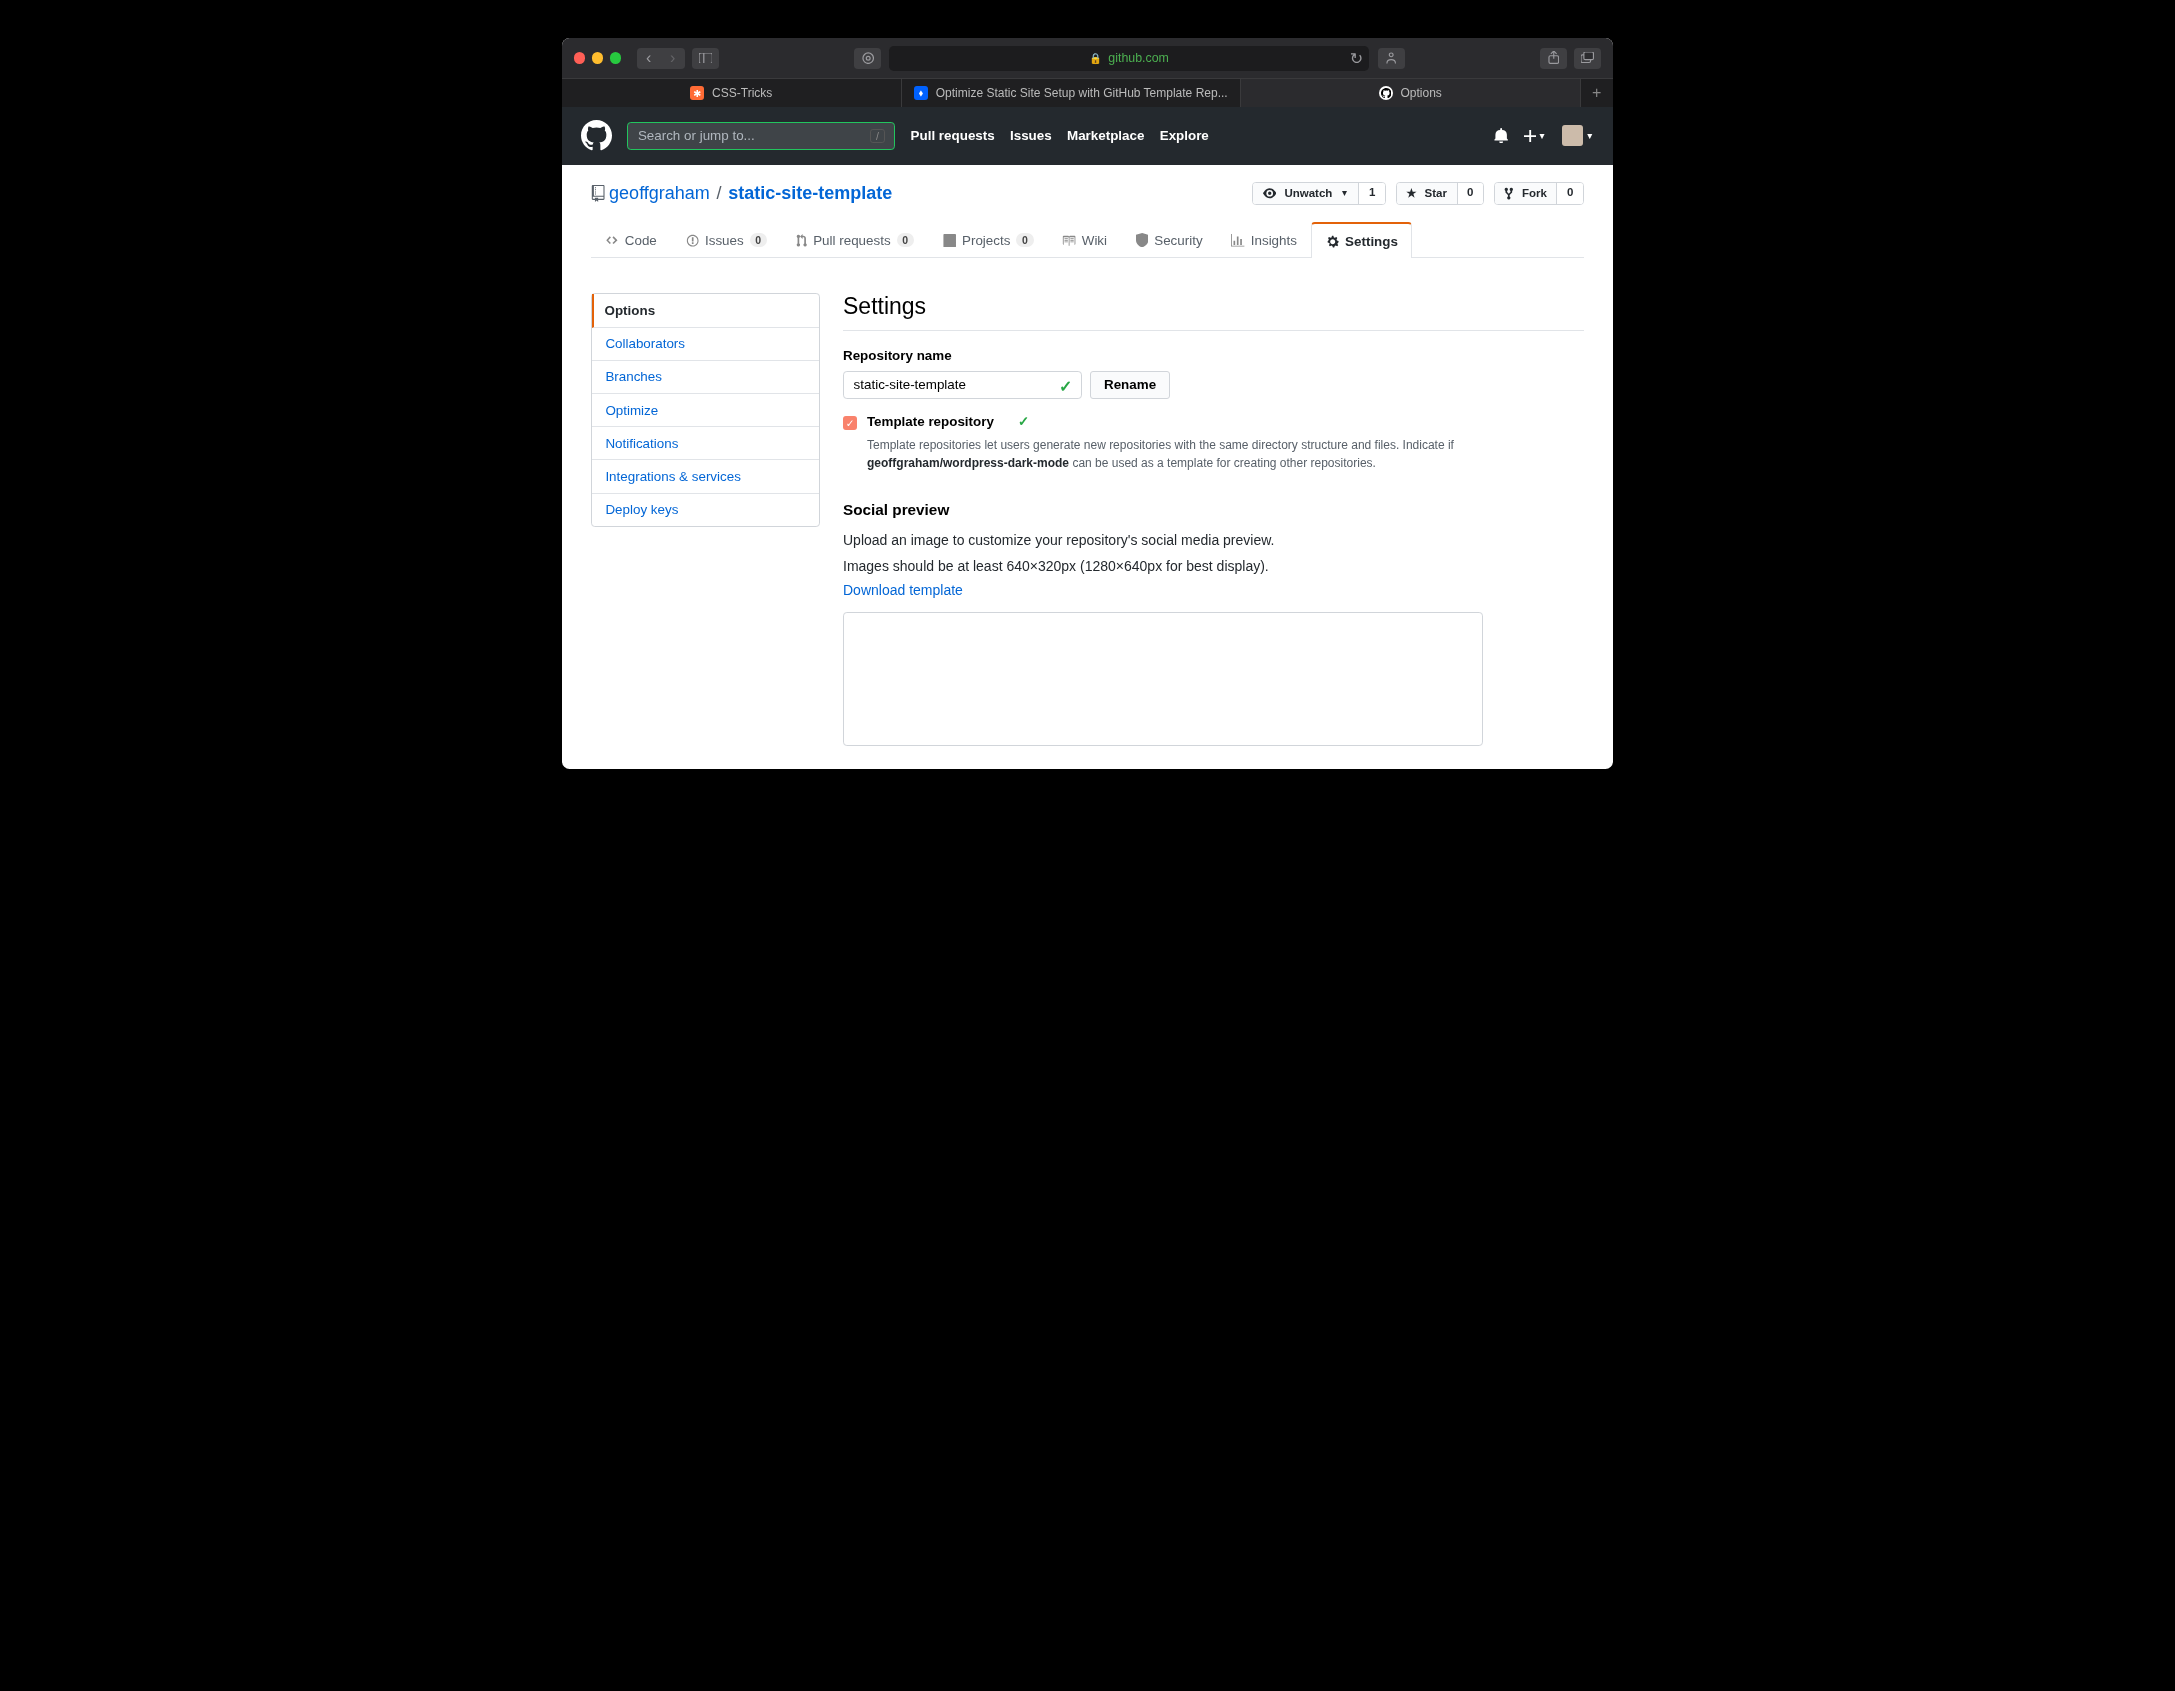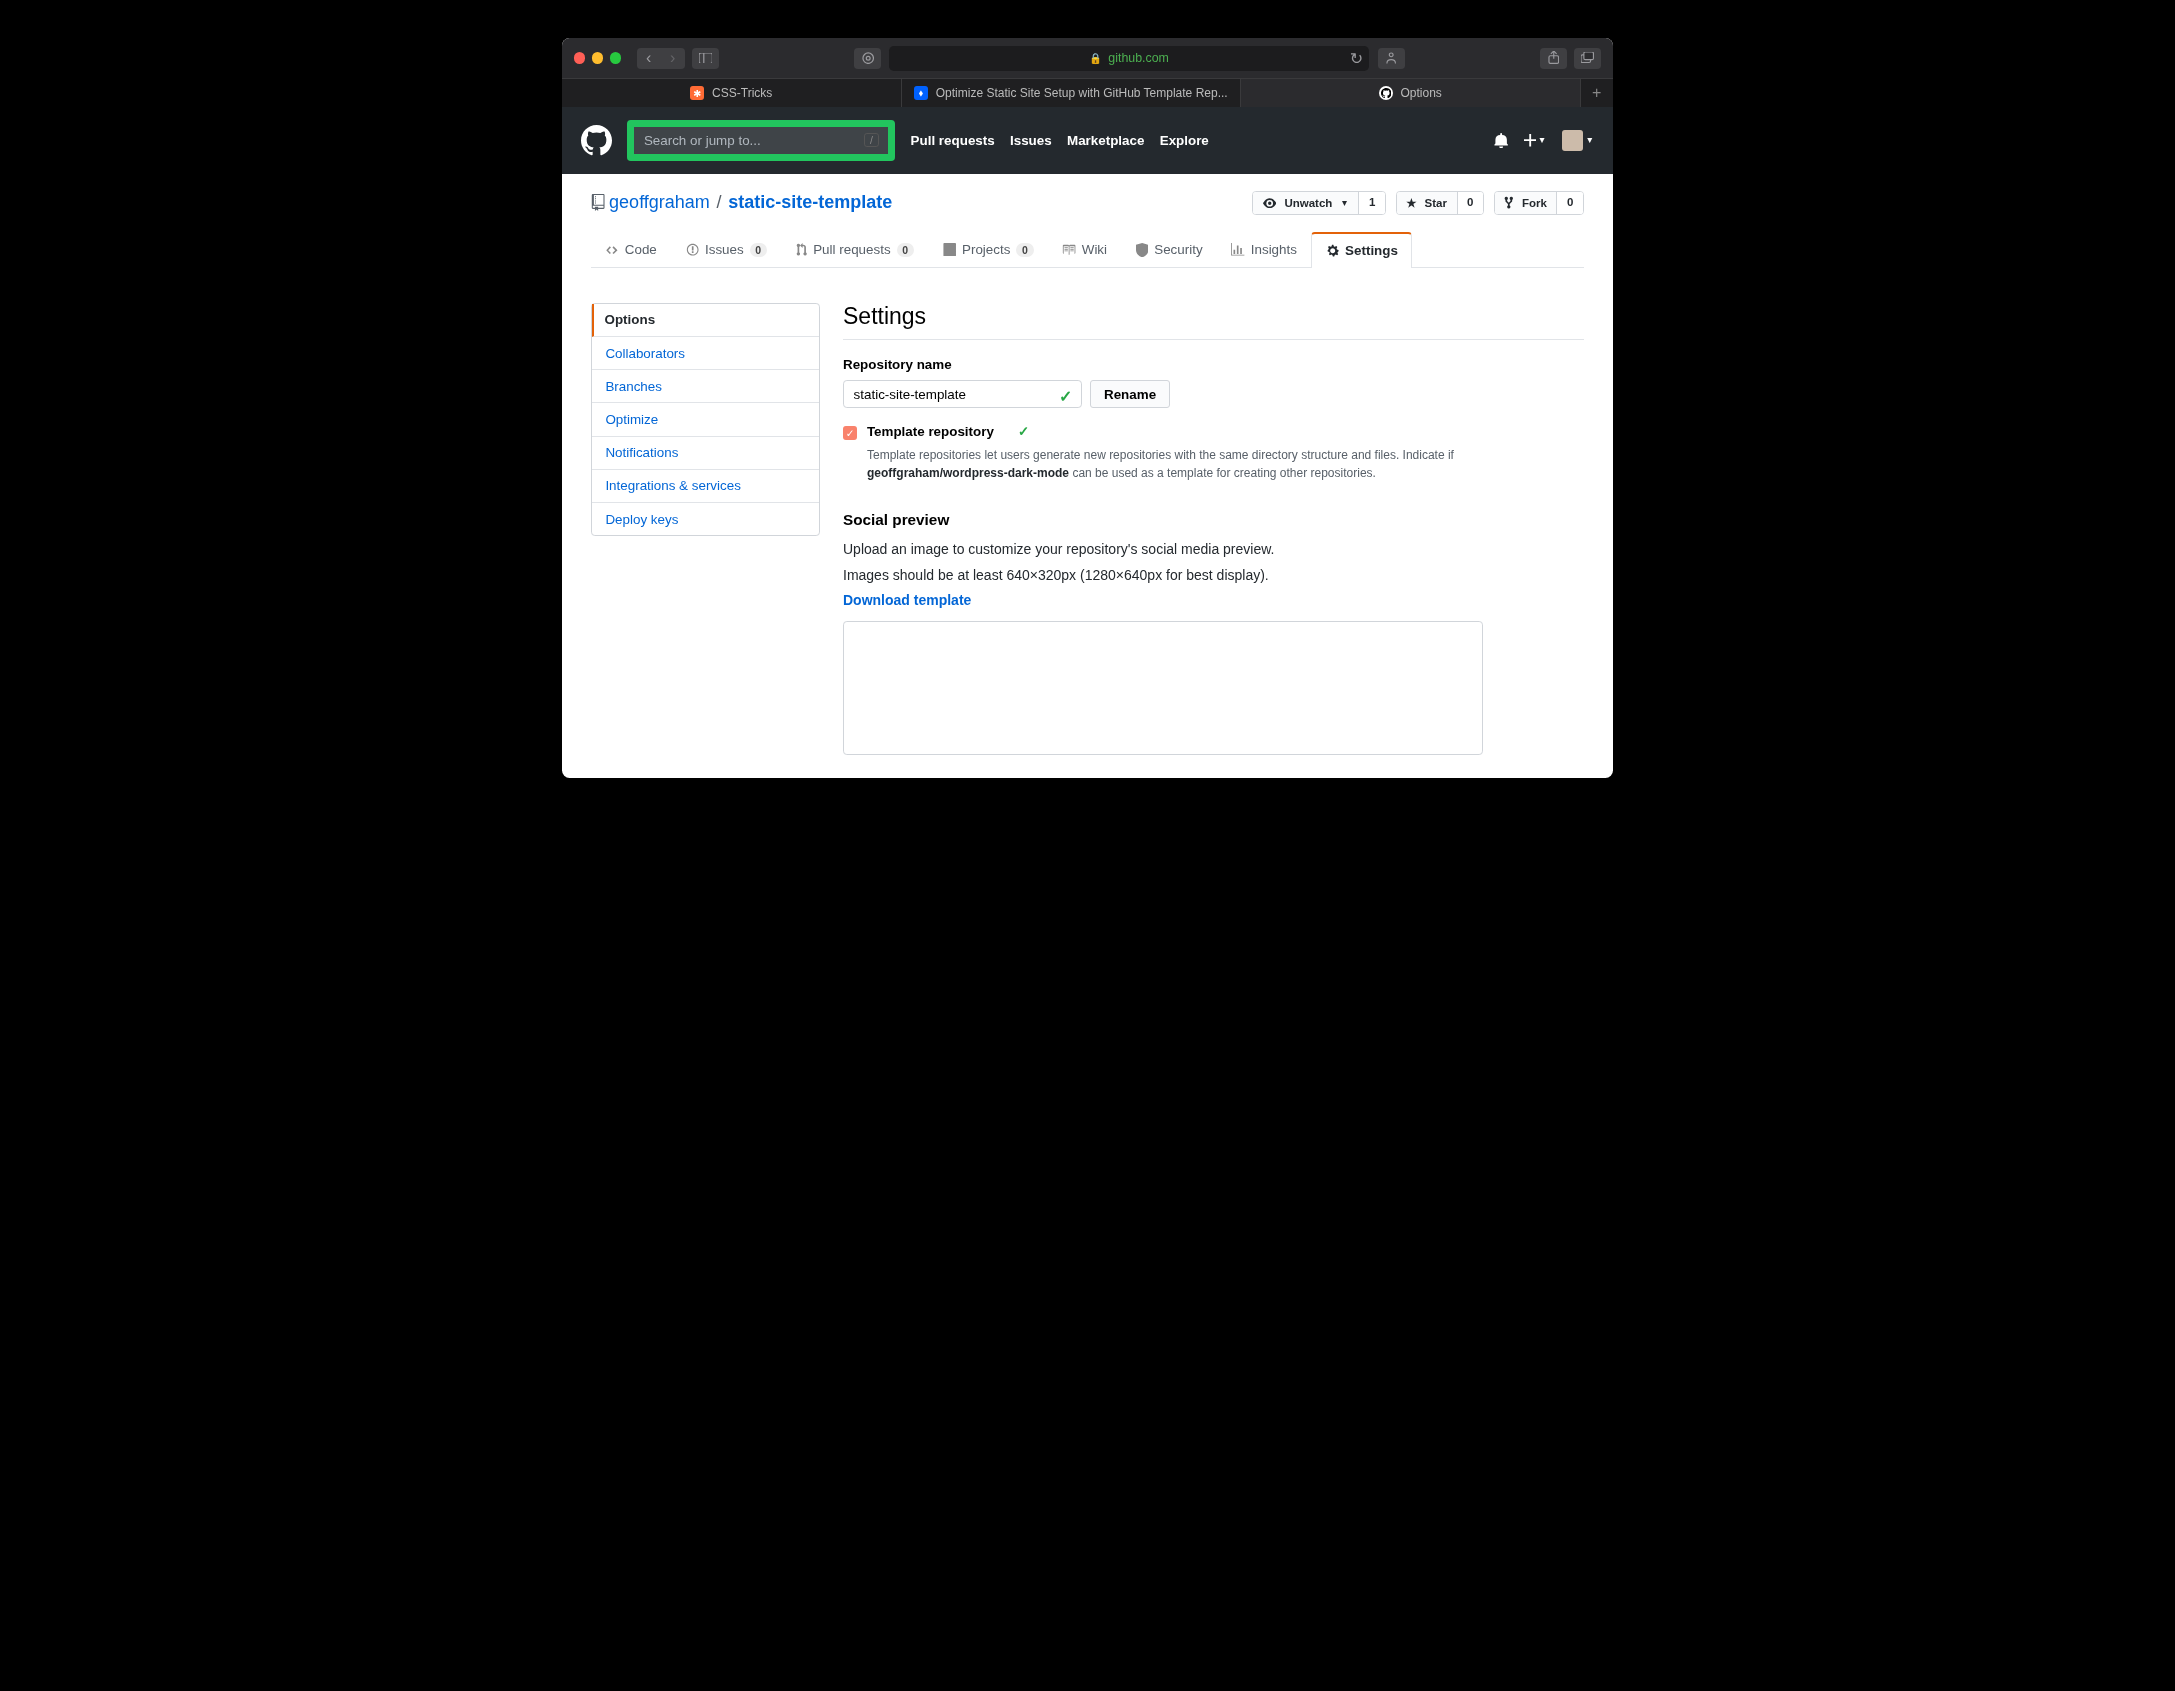--- a/index.html
+++ b/index.html
@@ -21,21 +21,21 @@
 .btab{flex:1;padding:6.7px 11.5px;display:flex;align-items:center;justify-content:center;gap:7.6px;color:#bbb;font-size:12px;border-right:1px solid #3a3a3c}
 .btab.active{background:#2b2b2e}
 .btab .ico{width:14.3px;height:14.3px;background:#333;border-radius:2.9px;display:flex;align-items:center;justify-content:center;font-size:9.6px}
 .btab .ico.ct{background:#ff6b35;color:#fff}
 .btab .ico.db{background:#0061fe;color:#fff}
 .btab .ico.gh{background:#fff;color:#000;border-radius:50%}
 .newtab{width:32.5px;display:flex;align-items:center;justify-content:center;color:#888}
 
 .gh-header{background:#24292e;padding:13.4px 19px;display:flex;align-items:center;gap:15.3px}
 .gh-logo{color:#fff}
-.gh-search{background:#3f4448;border:7px solid #22c55e;border-radius:3.8px;padding:5.7px 9.6px;color:#b0b7be;font-size:13.4px;width:268px;display:flex;align-items:center;justify-content:space-between}
+.gh-search{background:#3f4448;border:1px solid #22c55e;border-radius:3.8px;padding:5.7px 9.6px;color:#b0b7be;font-size:13.4px;width:268px;display:flex;align-items:center;justify-content:space-between}
 .gh-search .slash{border:1px solid #555;border-radius:2.9px;padding:0 4.8px;font-size:10.5px;color:#888}
 .gh-nav{display:flex;gap:15.3px}
 .gh-nav a{color:#fff;font-weight:600;font-size:13.4px;text-decoration:none}
 .gh-right{margin-left:auto;display:flex;align-items:center;gap:15.3px;color:#fff}
 .avatar{width:21px;height:21px;background:#cba;border-radius:2.9px}
 
 .repohead{padding:17px 29px 12px;background:#fff}
 .repo-title{display:flex;align-items:center;font-size:18px;gap:3.8px}
 .repo-title a{color:#0366d6;text-decoration:none}
 .repo-title .sep{color:#586069;margin:0 2.9px}
@@ -66,21 +66,21 @@
 .input-wrap .check{position:absolute;right:9.6px;top:6.7px;color:#28a745;font-weight:bold}
 .btn{border:1px solid #d1d5da;background:#fafbfc;border-radius:3px;padding:5.7px 13.4px;font-size:13.4px;font-weight:600;cursor:pointer}
 .checkbox-row{display:flex;align-items:flex-start;gap:9.6px;margin-bottom:5.7px}
 .cb{width:14.3px;height:14.3px;background:#f9826c;border-radius:2.9px;display:flex;align-items:center;justify-content:center;color:#fff;font-size:10.5px;margin-top:1.9px;flex-shrink:0}
 .cb-label{font-weight:600;font-size:13.4px;display:flex;align-items:center;gap:24px}
 .cb-label .check{color:#28a745}
 .help-text{color:#586069;font-size:12px;line-height:1.5;margin-left:24px;margin-bottom:29px}
 .help-text b{color:#24292e}
 .section-h{font-weight:600;font-size:15.3px;margin-bottom:9.6px}
 .para{font-size:14px;color:#24292e;line-height:1.6;margin-bottom:3.8px}
-.link{color:#0366d6;font-weight:700;font-size:14px;text-decoration:none;display:inline-block;margin-bottom:13.4px}
+.link{color:#0366d6;font-weight:400;font-size:14px;text-decoration:none;display:inline-block;margin-bottom:13.4px}
 .upload-box{border:1px solid #d1d5da;border-radius:3.8px;height:134px;width:640px}
 svg{display:block}
 </style>
 </head>
 <body>
 
 <div class="window">
   <div class="chrome">
     <div class="toolbar">
       <div class="dots">

